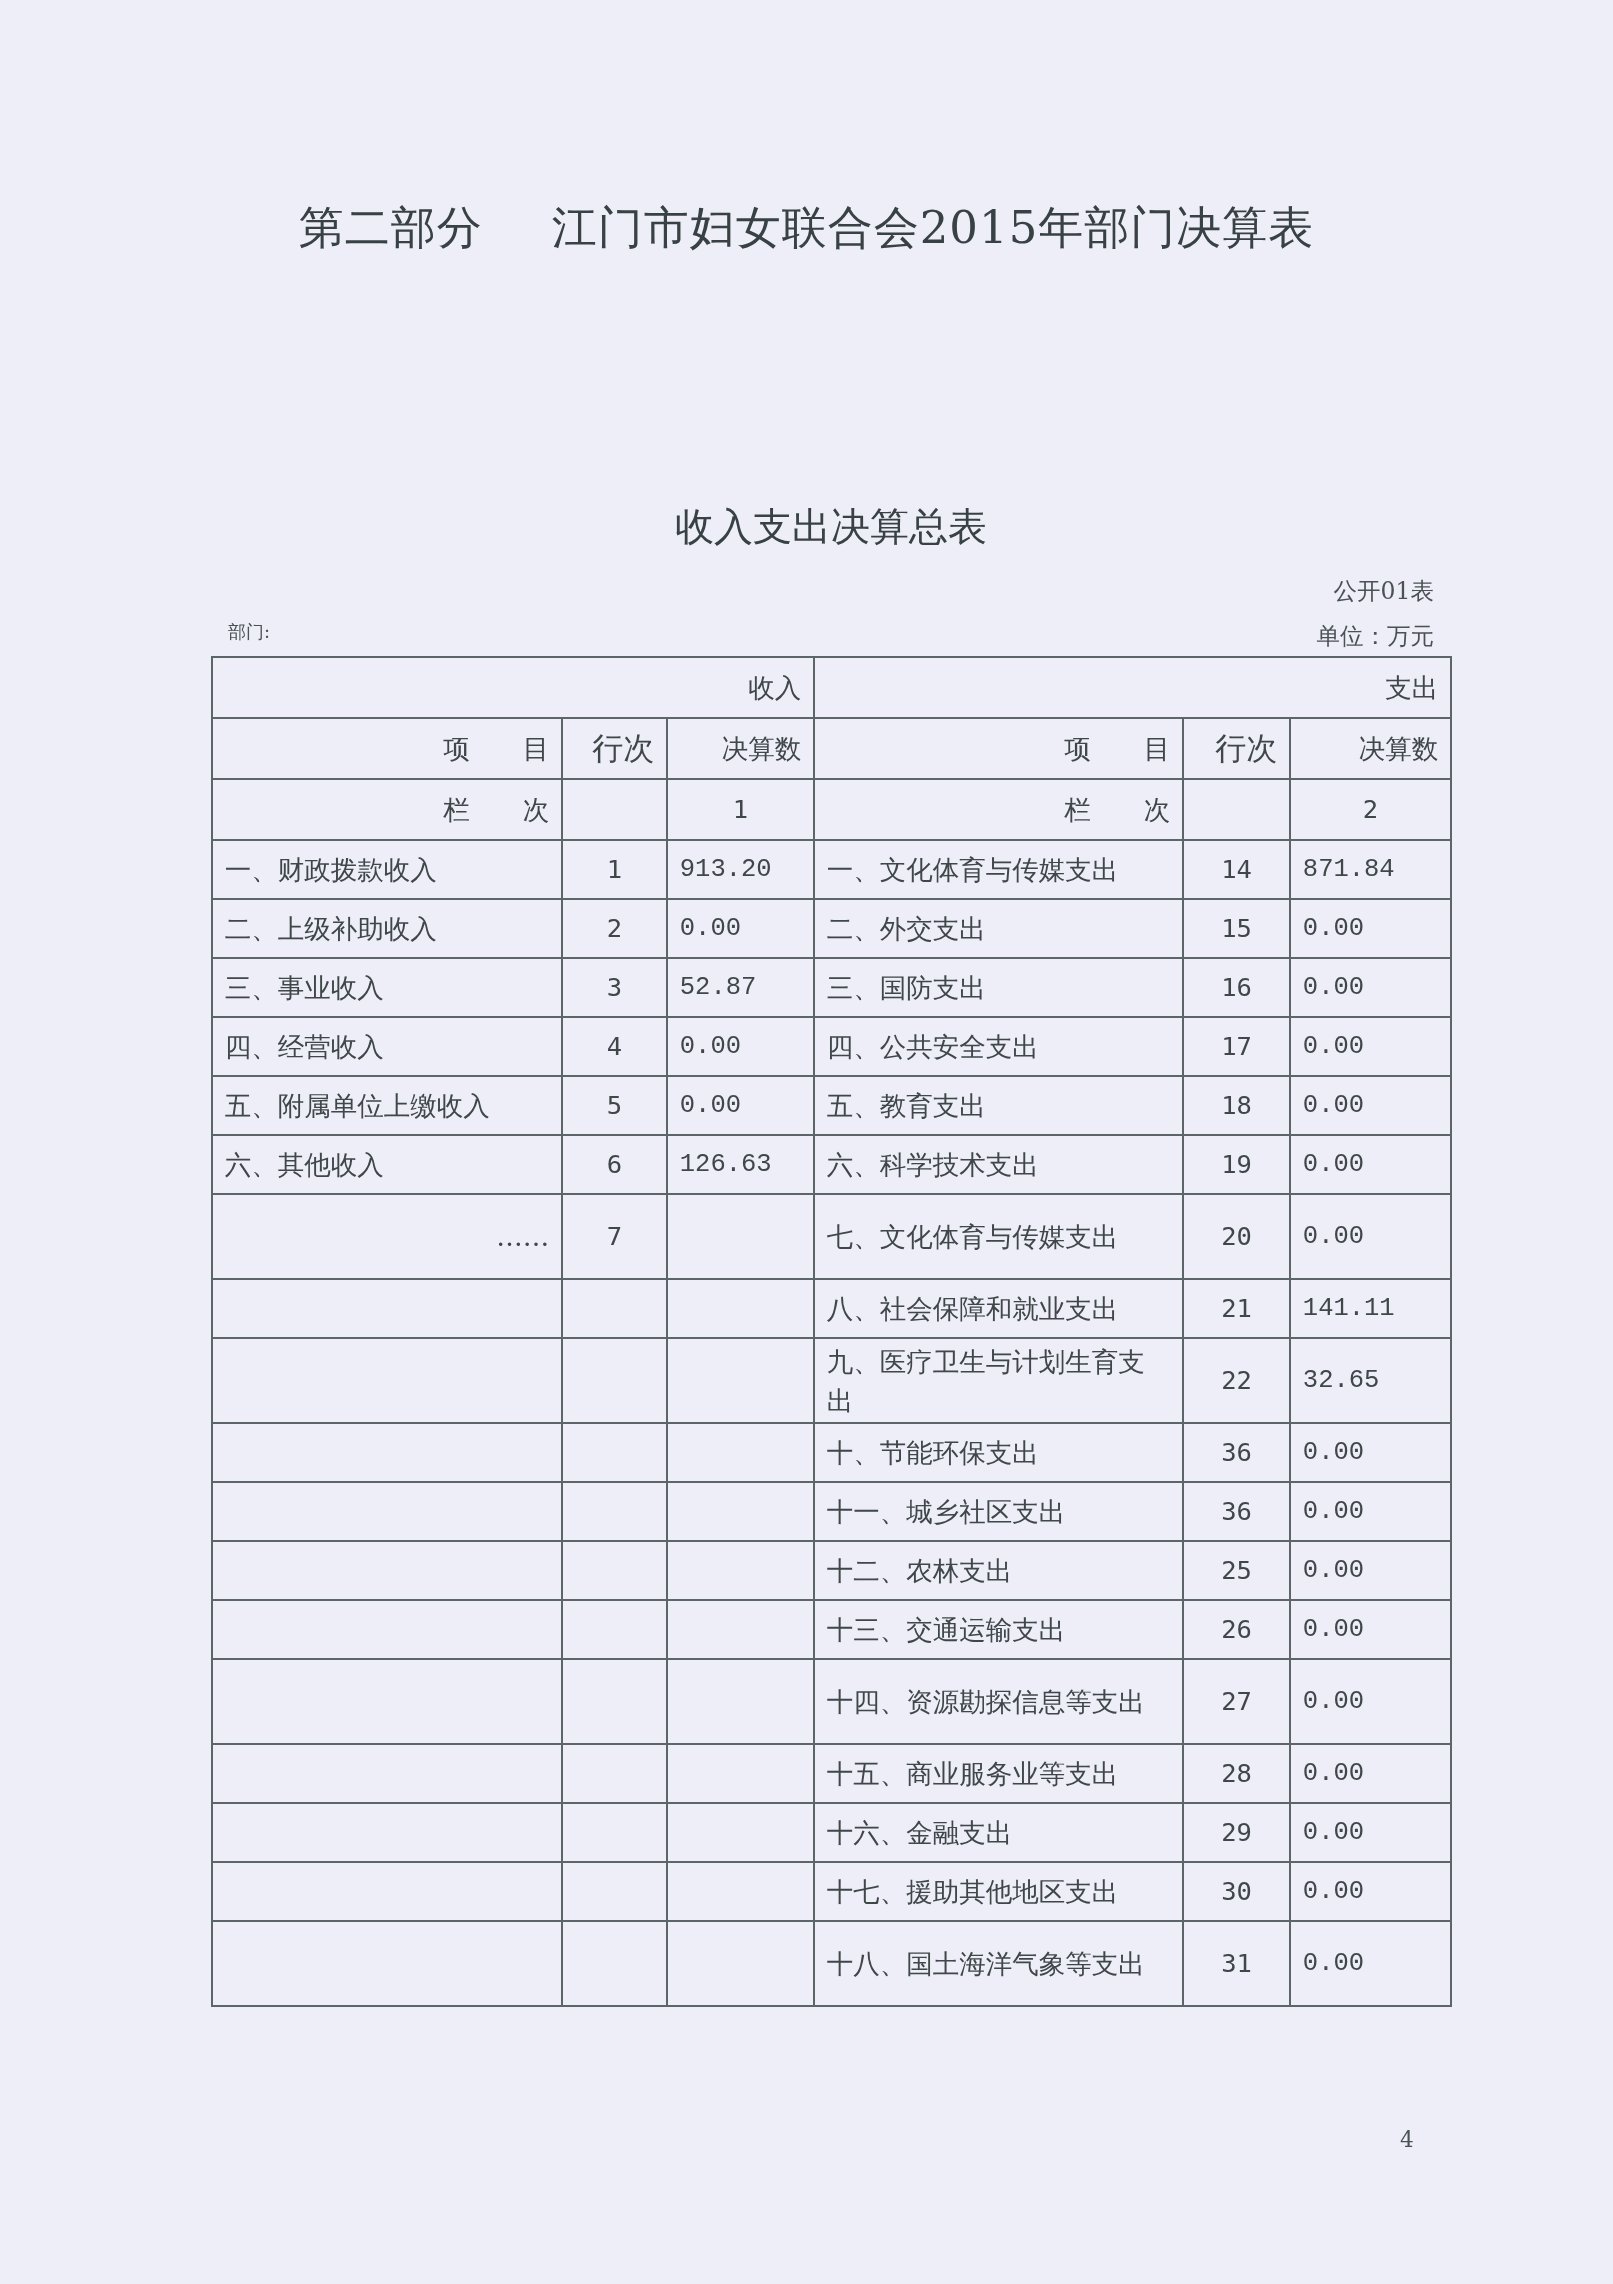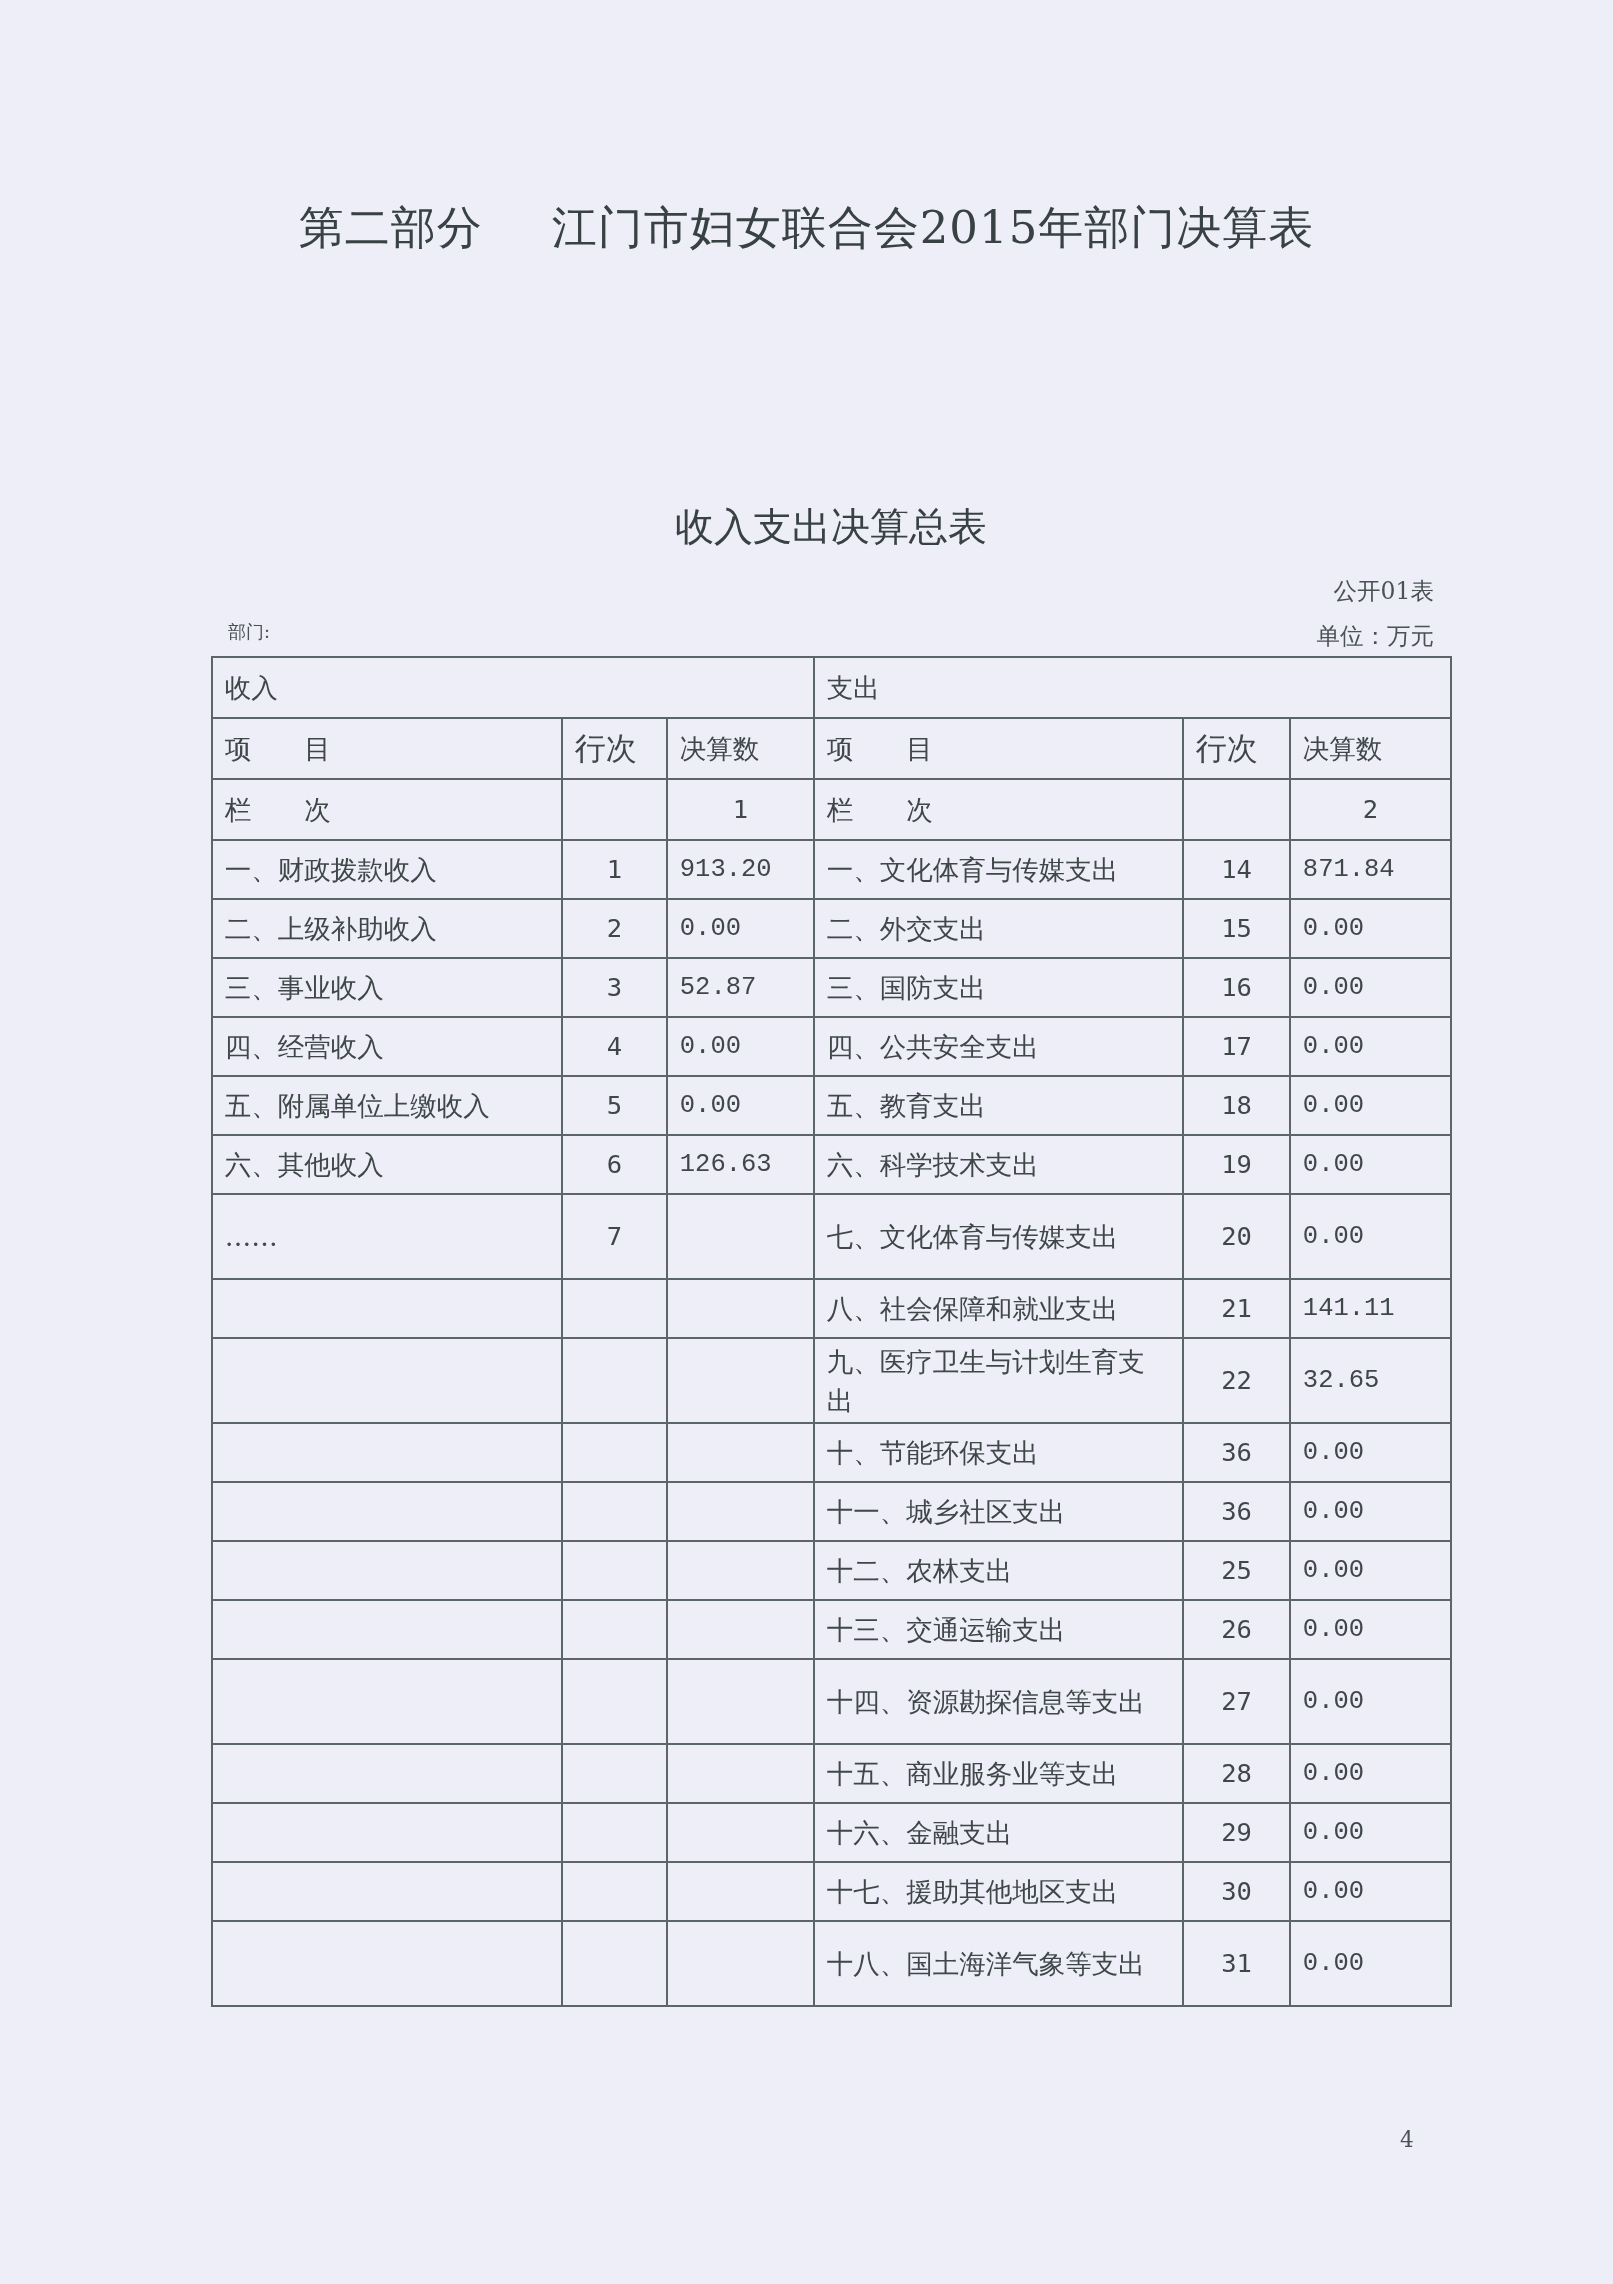--- a/index.html
+++ b/index.html
@@ -37,21 +37,21 @@
     table-layout: fixed;
     font-size: 26.5px;
     color: #3f4749;
   }
   table.summary td {
     border: 2px solid #5c6669;
     padding: 0 11.8px;
     vertical-align: middle;
     line-height: 39px;
   }
-  .c { text-align: left; }
+  .c { text-align: right; }
   .r { text-align: left; font-family: Liberation Mono, monospace; font-size: 25.5px; }
   .num { text-align: center; font-family: "DejaVu Sans Mono", "Liberation Mono", monospace; font-size: 25.5px; }
   .hdr-small { font-size: 31px; }
   tr.h1 td { height: 59px; }
   tr.row td { height: 57px; }
   tr.row2 td { height: 83px; }
   .page-num {
     position: absolute; left: 1400px; top: 2127px; font-size: 21.6px; color: #4a5254;
   }
 </style>

